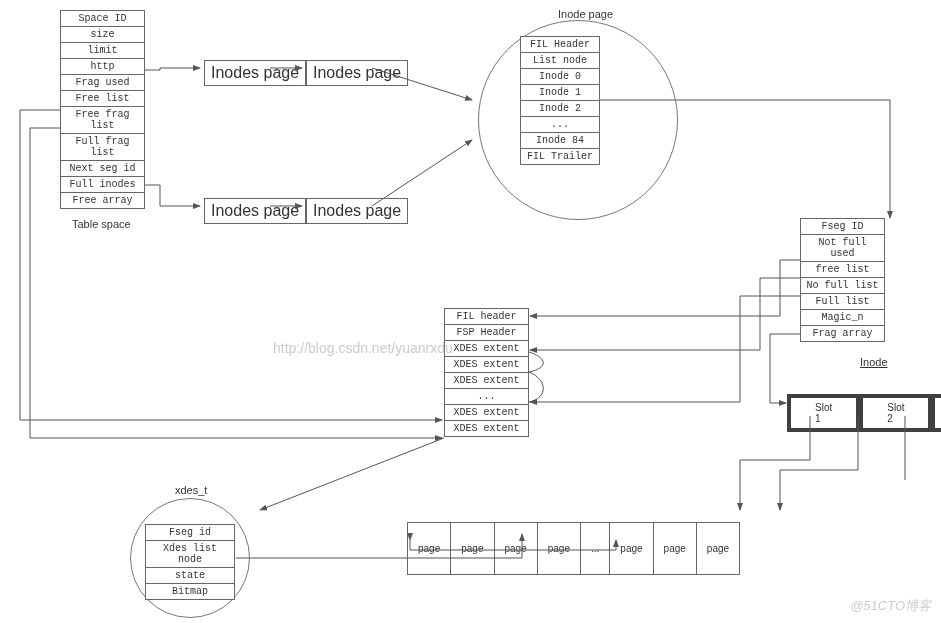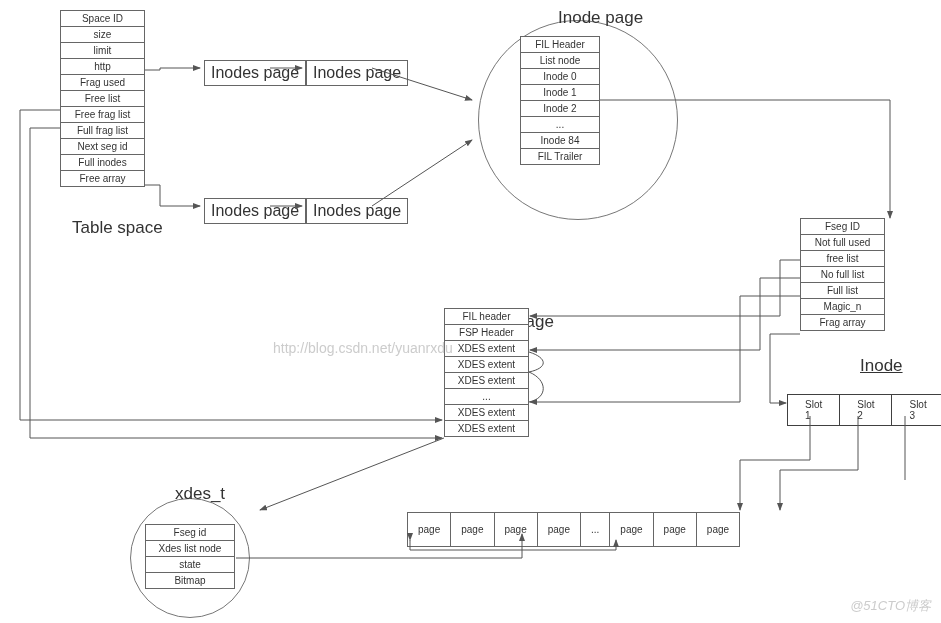--- a/index.html
+++ b/index.html
@@ -1,28 +1,28 @@
 <!DOCTYPE html>
 <html><head>
   <meta charset="utf-8">
   <style>
     * { margin: 0; padding: 0; box-sizing: border-box; }
     body { font-family: Arial, sans-serif; font-size: 10px; background: #fff; width: 941px; height: 623px; position: relative; color: #333; }
     .watermark-blog { position: absolute; left: 273px; top: 340px; color: #ccc; font-size: 14px; pointer-events: none; }
     .watermark-51cto { position: absolute; right: 10px; bottom: 8px; color: #ccc; font-size: 13px; font-style: italic; }
     .tbl { position: absolute; border-collapse: collapse; }
-    .tbl td { border: 1px solid #666; text-align: center; padding: 2px 4px; background: #fff; font-size: 10px; }
-    .label { position: absolute; font-size: 17px; color: #333; }
+    .tbl td { border: 1px solid #666; text-align: center; padding: 2px 4px; background: #fff; font-size: 10px; font-family: Liberation Mono, monospace; }
+    .label { position: absolute; font-size: 11px; color: #333; }
     .box { position: absolute; border: 1px solid #666; text-align: center; padding: 3px 6px; background: #fff; font-size: 16px; }
     .circle { position: absolute; border: 1px solid #777; border-radius: 50%; }
     svg.arrows { position: absolute; top: 0; left: 0; width: 941px; height: 623px; pointer-events: none; }
     .slots { position: absolute; display: flex; }
-    .slots div { border: 1px solid #404040; padding: 4px 17px; margin-left: -1px; background: #fff; }
+    .slots div { border: 4px solid #404040; padding: 4px 24px; margin-left: -1px; background: #fff; }
     .pages { position: absolute; display: flex; }
-    .pages div { border: 1px solid #666; padding: 11px 10px; margin-left: -1px; background: #fff; }
+    .pages div { border: 1px solid #666; padding: 20px 10px; margin-left: -1px; background: #fff; margin-top: 10px; }
   </style>
 </head>
 <body>
 
 <div class="circle" style="left:478px;top:20px;width:200px;height:200px;"></div>
 <div class="circle" style="left:130px;top:498px;width:120px;height:120px;"></div>
 
 <table class="tbl" style="left:60px;top:10px;width:85px;">
   <tbody>
       <tr>

